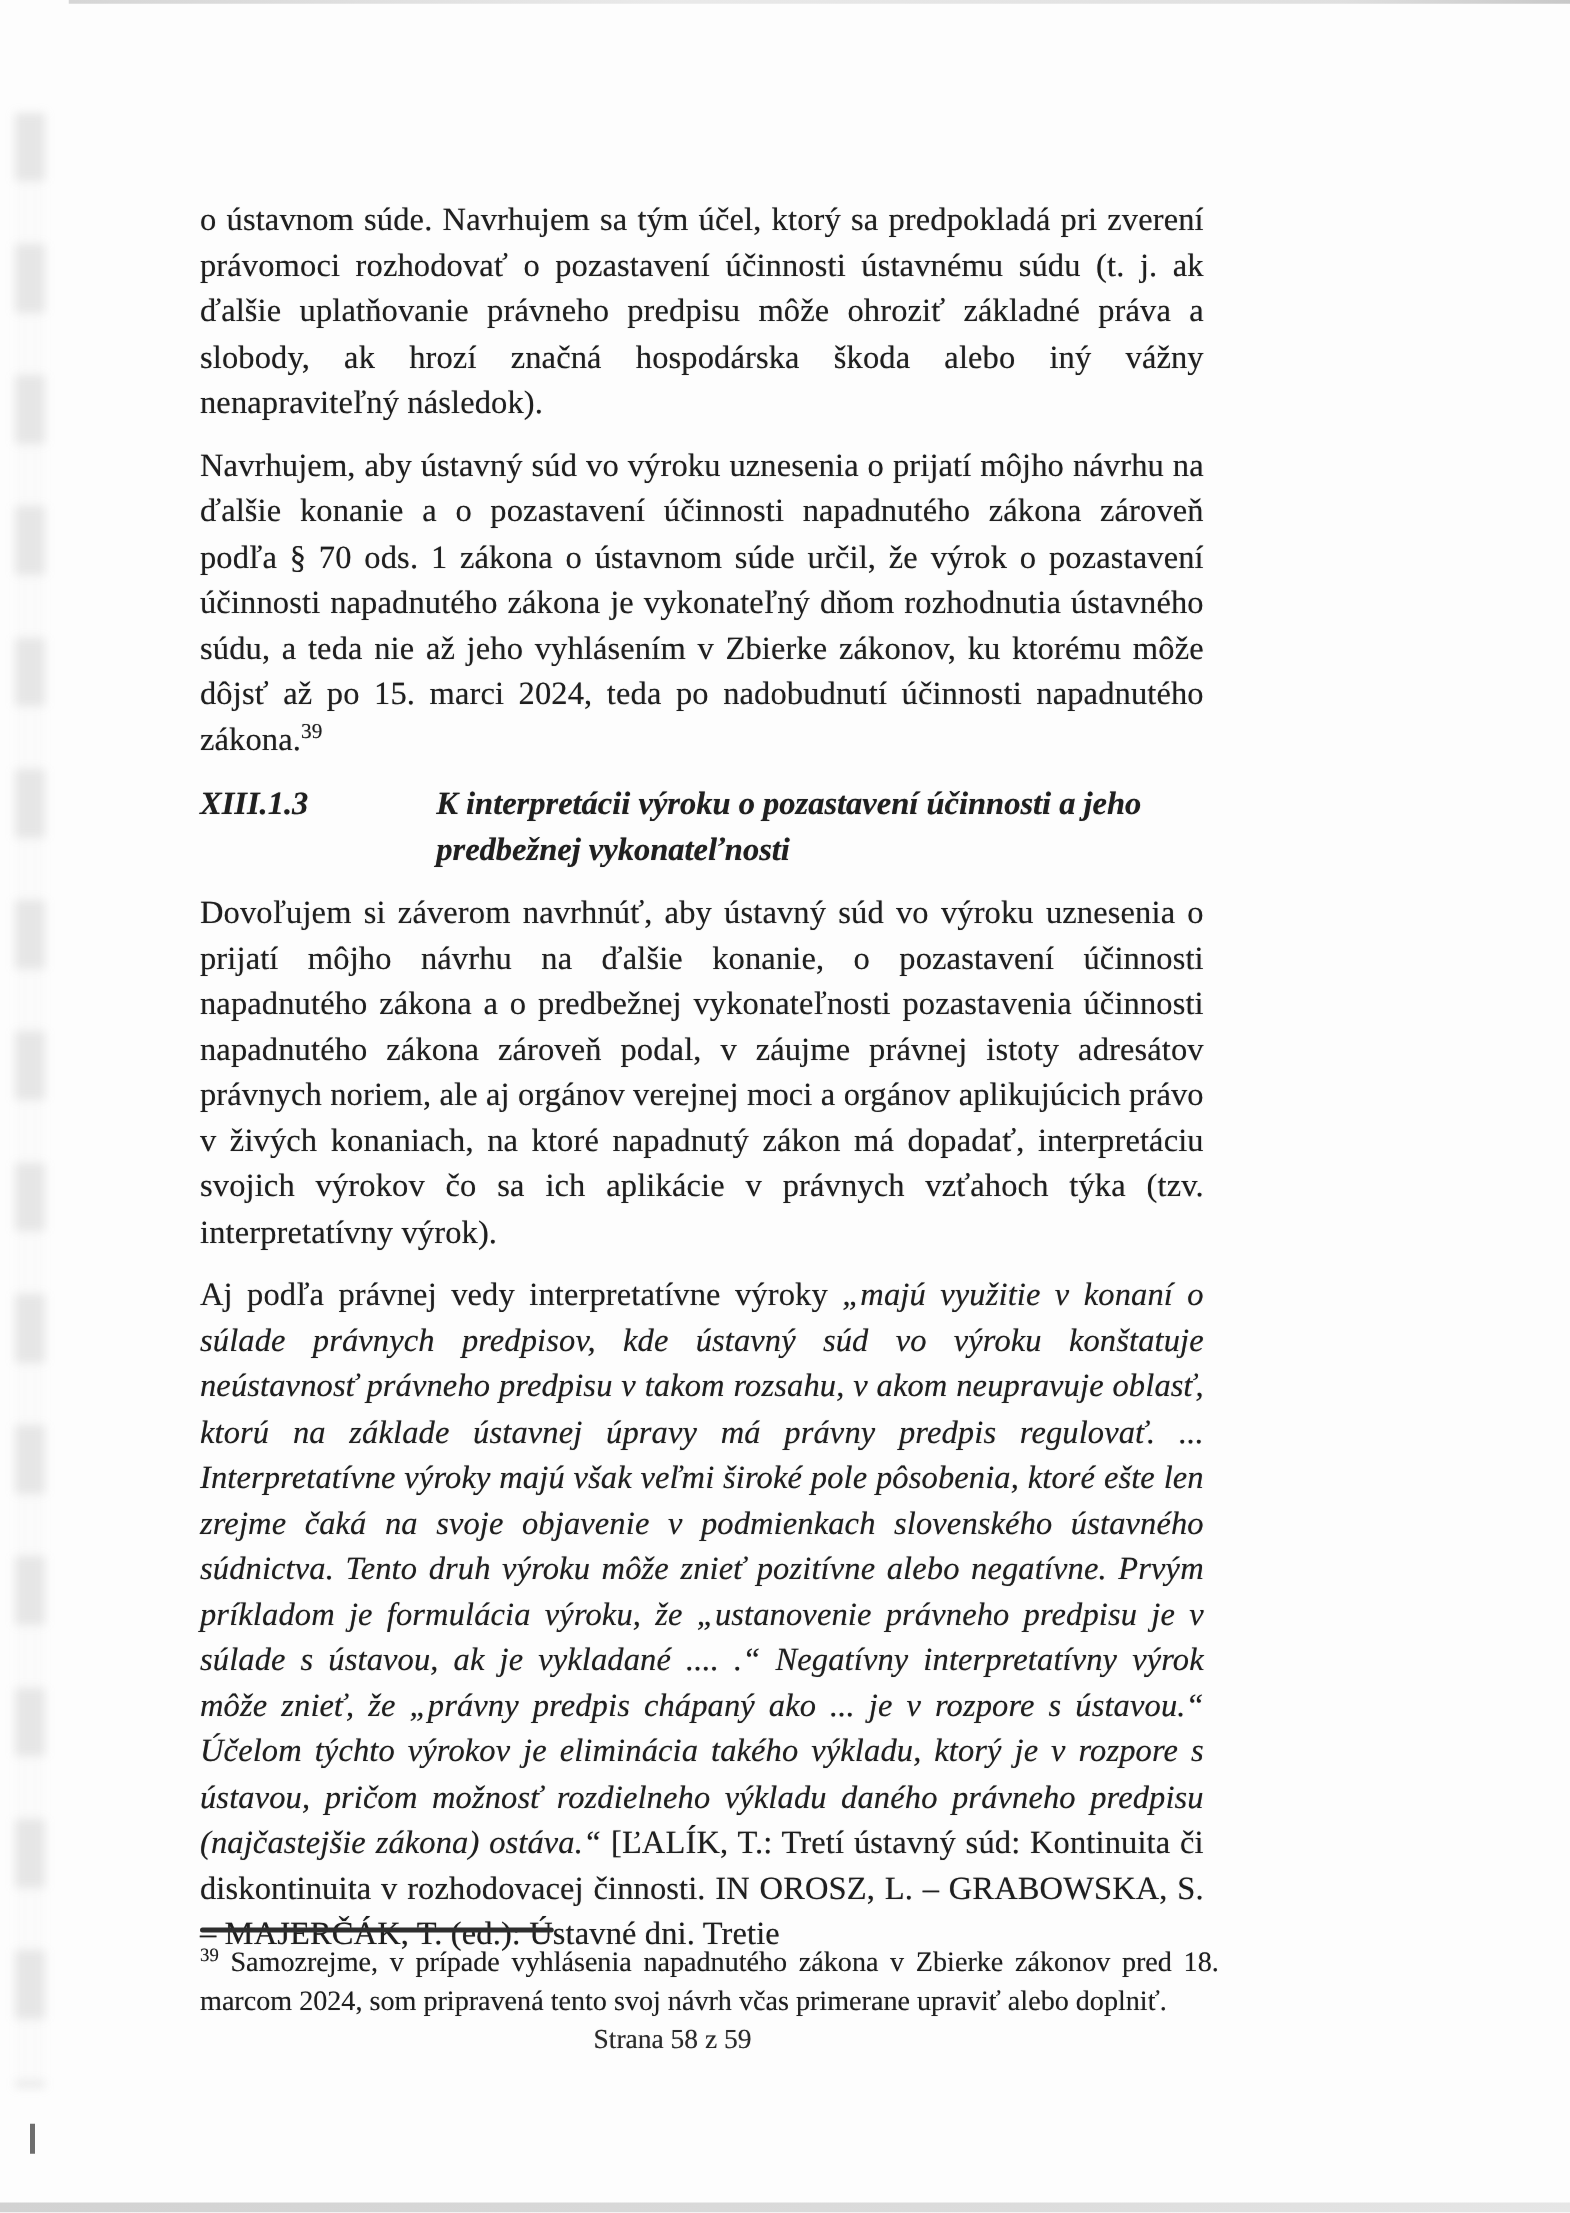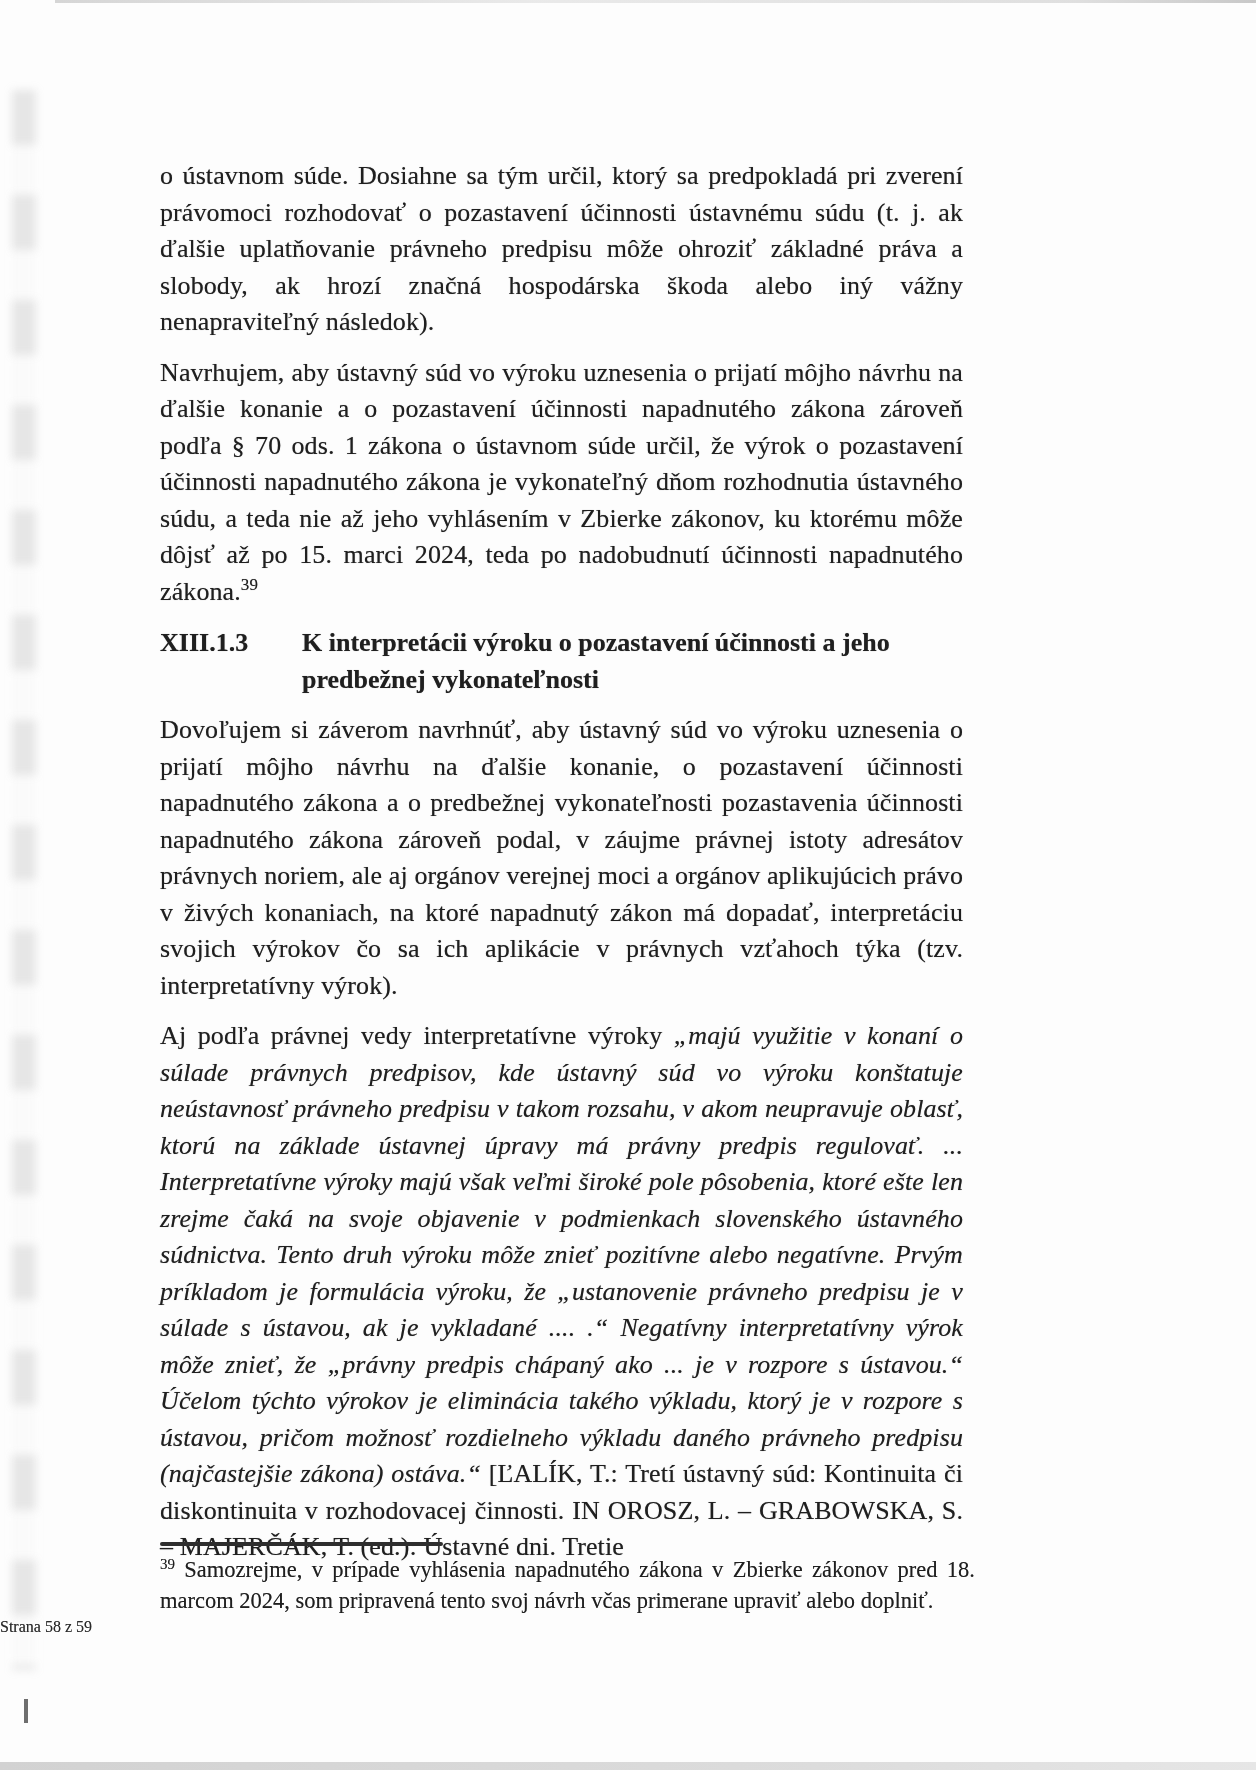--- a/index.html
+++ b/index.html
@@ -44,21 +44,23 @@
     letter-spacing: 0.1px;
     text-shadow: 0 0 0.7px rgba(25,25,25,0.55);
   }
   .section-heading {
     display: grid;
     grid-template-columns: 142px 1fr;
     margin: 9px 0 14px 0;
     font-size: 26px;
     line-height: 37px;
     font-weight: bold;
+    font-style: italic;
     text-shadow: 0 0 0.7px rgba(25,25,25,0.55);
+    gap: 47px;
   }
   .it { font-style: italic; }
   .rm { font-style: normal; }
   sup.fn-ref {
     font-size: 17px; line-height: 0; vertical-align: super;
   }
   
   .footnote-rule {
     position: absolute; left: 160px; top: 1542px; width: 283px; height: 4px;
     background: #2e2e2e; border-radius: 2px; filter: blur(0.4px);
@@ -66,36 +68,36 @@
   .footnote {
     position: absolute; left: 160px; top: 1554px; width: 815px;
     font-size: 22.5px; line-height: 31px;
     text-align: justify;
     text-shadow: 0 0 0.6px rgba(25,25,25,0.5);
   }
   .footnote sup.fn-ref { font-size: 15px; }
   
   .page-footer {
     position: absolute; left: 0; top: 1618px; width: 1076px;
-    text-align: left;
-    font-size: 16px; color: #2b2b2b;
+    text-align: center;
+    font-size: 22px; color: #2b2b2b;
     text-shadow: 0 0 0.6px rgba(25,25,25,0.5);
   }
 </style>
 </head>
 <body>
 
 <div class="edge-top"></div>
 <div class="edge-left"></div>
 <div class="edge-bottom"></div>
 <div class="tick-bottom-left"></div>
 
 <div class="content">
 
-  <p class="para">o ústavnom súde. Dosiahne sa tým určil, ktorý sa predpokladá pri zverení právomoci rozhodovať o pozastavení účinnosti ústavnému súdu (t. j. ak ďalšie uplatňovanie právneho predpisu môže ohroziť základné práva a slobody, ak hrozí značná hospodárska škoda alebo iný vážny nenapraviteľný následok).</p>
+  <p class="para">o ústavnom súde. Navrhujem sa tým účel, ktorý sa predpokladá pri zverení právomoci rozhodovať o pozastavení účinnosti ústavnému súdu (t. j. ak ďalšie uplatňovanie právneho predpisu môže ohroziť základné práva a slobody, ak hrozí značná hospodárska škoda alebo iný vážny nenapraviteľný následok).</p>
 
 
   <p class="para">
     <span>Navrhujem, aby ústavný súd vo výroku uznesenia o prijatí môjho návrhu na ďalšie konanie a o pozastavení účinnosti napadnutého zákona zároveň podľa § 70 ods. 1 zákona o ústavnom súde určil, že výrok o pozastavení účinnosti napadnutého zákona je vykonateľný dňom rozhodnutia ústavného súdu, a teda nie až jeho vyhlásením v Zbierke zákonov, ku ktorému môže dôjsť až po 15. marci 2024, teda po nadobudnutí účinnosti napadnutého zákona.</span><sup class="fn-ref">39</sup>
   </p>
 
   <div class="section-heading">
     <span>XIII.1.3</span>
     <span>K interpretácii výroku o pozastavení účinnosti a jeho predbežnej vykonateľnosti</span>
   </div>

